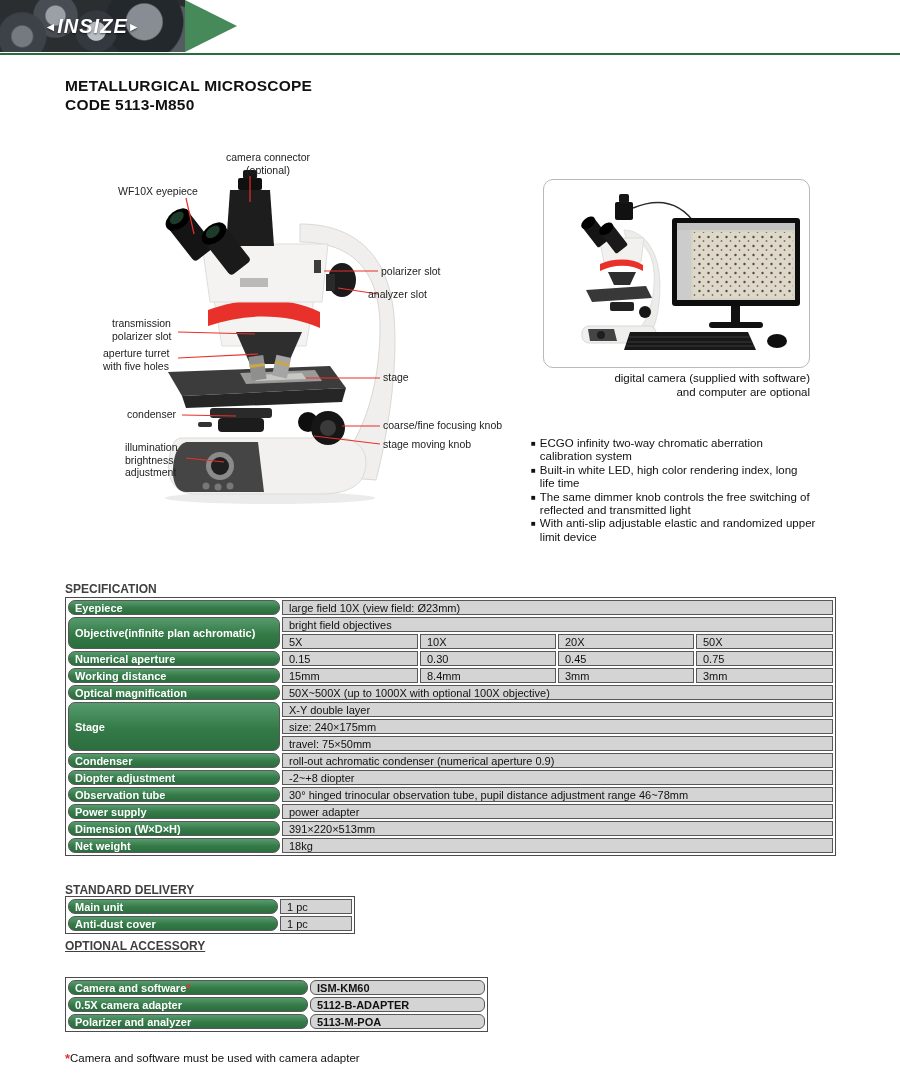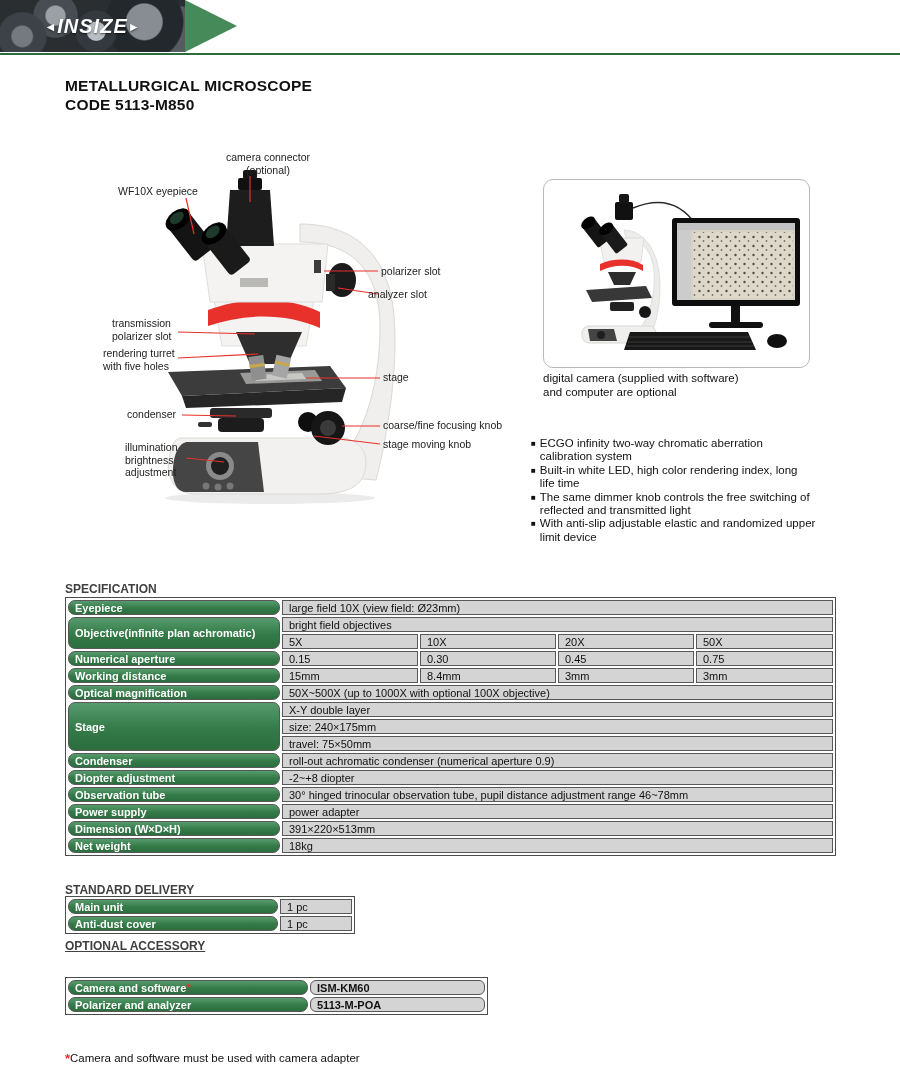--- a/index.html
+++ b/index.html
@@ -43,21 +43,21 @@
   .dl-stage { left: 293px; top: 221px; }
   .dl-condenser { left: 37px; top: 258px; }
   .dl-focusing { left: 293px; top: 269px; }
   .dl-stagemove { left: 293px; top: 288px; }
   .dl-illumination { left: 35px; top: 291px; }
 
   
   .photo-panel { position: absolute; left: 543px; top: 179px; width: 267px; height: 189px;
     border: 1.5px solid #b9b9b9; border-radius: 10px; background: #fff; overflow: hidden; }
   .photo-caption { position: absolute; left: 543px; top: 372px; width: 267px;
-    text-align: left; font-size: 11.5px; line-height: 13.5px; color: #111; white-space: pre-line; }
+    text-align: right; font-size: 11.5px; line-height: 13.5px; color: #111; white-space: pre-line; }
 
   
   .features { position: absolute; left: 531px; top: 437px; width: 345px; list-style: none; }
   .features li { display: flex; align-items: flex-start; }
   .features .bullet { font-size: 8px; line-height: 13.4px; margin-right: 4px; color: #111; }
   .features .ftext { font-size: 11.5px; line-height: 13.4px; color: #111; white-space: pre-line; }
 
   
   .section-heading { position: absolute; left: 65px; font-size: 12px; font-weight: bold; color: #404040; }
   .sh-spec { top: 582px; }
@@ -196,21 +196,21 @@
         <line x1="96" y1="308" x2="134" y2="312"></line>
       </g>
     </svg>
     <div class="dlabel dl-camera">camera connector
 (optional)</div>
     <div class="dlabel dl-eyepiece">WF10X eyepiece</div>
     <div class="dlabel dl-polarizer">polarizer slot</div>
     <div class="dlabel dl-analyzer">analyzer slot</div>
     <div class="dlabel dl-transmission">transmission
 polarizer slot</div>
-    <div class="dlabel dl-turret">rendering turret
+    <div class="dlabel dl-turret">aperture turret
 with five holes</div>
     <div class="dlabel dl-stage">stage</div>
     <div class="dlabel dl-condenser">condenser</div>
     <div class="dlabel dl-focusing">coarse/fine focusing knob</div>
     <div class="dlabel dl-stagemove">stage moving knob</div>
     <div class="dlabel dl-illumination">illumination
 brightness
 adjustment</div>
   </div>
 
@@ -397,20 +397,24 @@
     <colgroup>
         <col style="width:240px">
         <col style="width:175px">
       </colgroup>
     <tbody>
         <tr>
       <td class="g"><span>Camera and software</span><span class="red">*</span></td>
       <td class="v vb">ISM-KM60</td>
     </tr>
     <tr>
+      <td class="g">0.5X camera adapter</td>
+      <td class="v vb">5112-B-ADAPTER</td>
+    </tr>
+    <tr>
       <td class="g">Polarizer and analyzer</td>
       <td class="v vb">5113-M-POA</td>
     </tr>
   </tbody>
     </table>
 
   <div class="footnote">
     <span class="ast">*</span><span>Camera and software must be used with camera adapter</span>
   </div>
 

